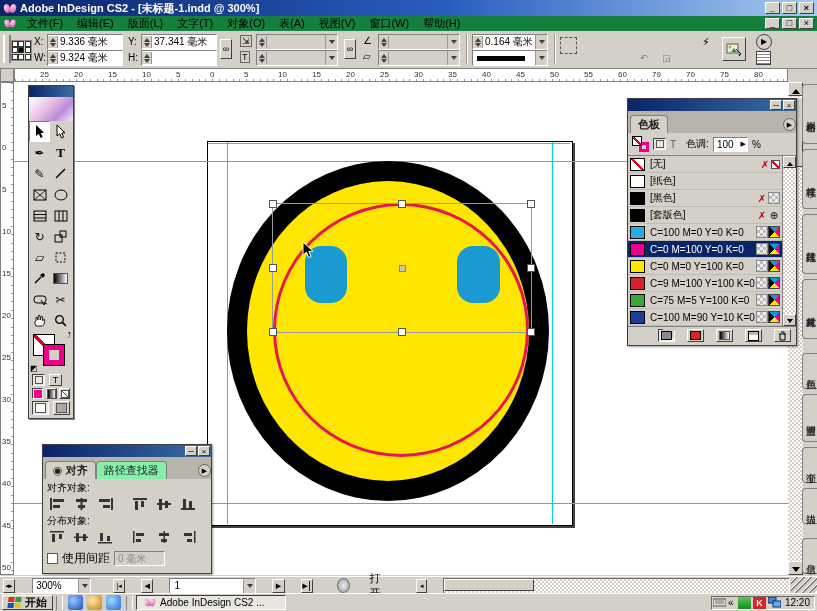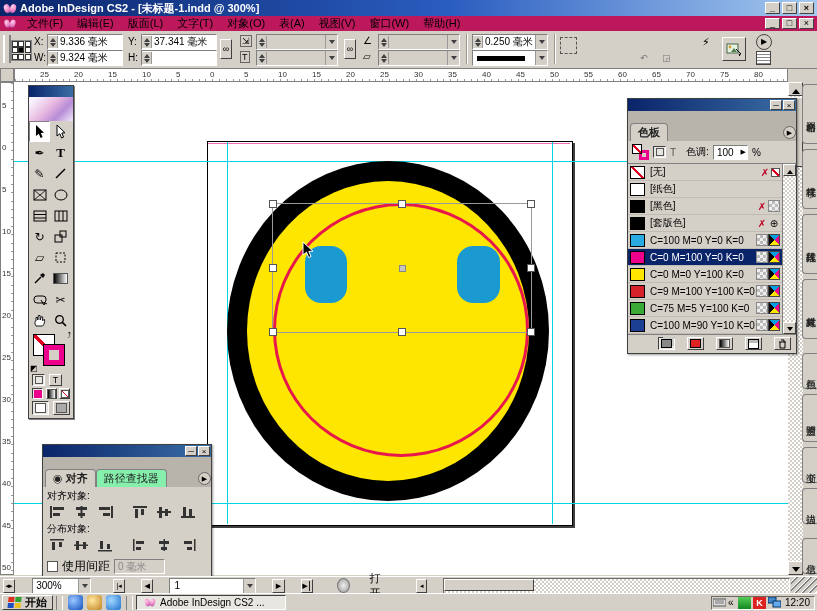--- a/index.html
+++ b/index.html
@@ -14,21 +14,21 @@
   
   .titlebar{left:0;top:0;width:817px;height:16px;display:flex;align-items:center;
     background:linear-gradient(90deg,#0a246a,#2a5dc0 55%,#a6caf0);color:#fff;font-weight:bold;font-size:11px;}
   .tbtn{width:15px;height:12px;font-size:9px;line-height:9px;margin-left:2px;color:#000;}
   .bfly{width:12px;height:11px;position:relative;margin:0 4px;}
   .bfly:before,.bfly:after{content:"";position:absolute;top:1px;width:6px;height:9px;border-radius:60% 60% 50% 50%;
     background:radial-gradient(circle at 30% 30%,#ffd0ec,#e87cc0 60%,#8c4da0);}
   .bfly:before{left:0;transform:rotate(-18deg);}
   .bfly:after{right:0;transform:rotate(18deg);}
   
-  .menubar{left:0;top:16px;width:817px;height:15px;display:flex;align-items:center;background:#be185d;border-bottom:1px solid #aca899;}
+  .menubar{left:0;top:16px;width:817px;height:15px;display:flex;align-items:center;background:#15803d;border-bottom:1px solid #aca899;}
   .menu-item{padding:1px 7px;font-size:11px;}
   
   .ctrl{left:0;top:31px;width:817px;height:37px;background:#d4d0c8;border-bottom:1px solid #808080;}
   .lab{position:absolute;font-size:10px;}
   .spin{width:9px;height:12px;display:flex;flex-direction:column;align-items:center;justify-content:center;background:#d4d0c8;border-right:1px solid #999;}
   .spin b{width:0;height:0;border:3px solid transparent;}
   .spin b.u{border-bottom:4px solid #404040;margin-bottom:1px;}
   .spin b.d{border-top:4px solid #404040;}
   .drop{width:11px;height:100%;margin-left:auto;display:flex;align-items:center;justify-content:center;background:#d4d0c8;border-left:1px solid #999;}
   .drop i{width:0;height:0;border:3px solid transparent;border-top:4px solid #404040;margin-top:3px;}
@@ -61,21 +61,21 @@
     linear-gradient(45deg,transparent 44%,#e00020 44%,#e00020 56%,transparent 56%),#fff;border:1px solid #000;}
   .strokesq{position:absolute;left:15px;top:14px;width:20px;height:20px;border:5px solid #ec008c;background:#d4d0c8;box-shadow:0 0 0 1px #000;box-sizing:border-box;}
   .mini{position:absolute;font-size:8px;}
   .trio{display:flex;justify-content:space-between;padding:1px 3px;}
   .trio .btn{width:11px;height:11px;}
   .noneSw{width:9px;height:9px;background:linear-gradient(45deg,transparent 42%,#e00020 42%,#e00020 58%,transparent 58%),#fff;border:1px solid #555;box-sizing:border-box;}
   
   .panel{background:#d4d0c8;border:1px solid #404040;box-shadow:1px 1px 2px rgba(0,0,0,.4);}
   .p-title{height:12px;background:linear-gradient(90deg,#0a246a,#3a6ea5);display:flex;justify-content:flex-end;align-items:center;padding-right:1px;}
   .p-btn{width:12px;height:10px;margin-left:1px;font-size:8px;line-height:7px;}
-  .tabs{display:flex;align-items:flex-end;height:30px;background:#b8b4ac;padding-left:2px;}
+  .tabs{display:flex;align-items:flex-end;height:22px;background:#b8b4ac;padding-left:2px;}
   .tab{padding:1px 7px 1px;font-size:11px;border:1px solid #808080;border-bottom:none;border-radius:4px 4px 0 0;background:#86efac;color:#222;}
   .tab.active{background:#d4d0c8;font-weight:bold;}
   .pm-btn{margin-left:auto;margin-bottom:2px;width:11px;height:11px;border-radius:50%;border:1px solid #666;background:#d4d0c8;font-size:7px;display:flex;align-items:center;justify-content:center;}
   
   .sw-row{display:flex;align-items:center;height:16px;padding:0 2px;border-bottom:1px solid #c0bcb4;background:#d4d0c8;}
   .sw-row.selected{background:#0a246a;color:#fff;}
   .sw-chip{width:13px;height:11px;border:1px solid #000;margin-right:5px;flex:none;}
   .sw-name{font-size:10px;white-space:nowrap;flex:1;}
   .cmyk{width:10px;height:10px;flex:none;
     background:conic-gradient(from 45deg,#ec008c 0 25%,#ffe600 0 50%,#000 0 75%,#00a0e0 0 100%);border:1px solid #444;}
@@ -234,21 +234,21 @@
         </span>
       </div>
 
     <div class="vsep" style="left:466px;top:3px;height:30px;"></div>
 
     <div class="abs fld" style="left:472px;top:3px;width:74px;height:14px;">
         <span class="spin">
           <b class="u"></b>
           <b class="d"></b>
         </span>
-        <span style="padding-left:2px;">0.250 毫米</span>
+        <span style="padding-left:2px;">0.164 毫米</span>
         <span class="drop">
           <i></i>
         </span>
       </div>
     <div class="abs fld" style="left:472px;top:19px;width:74px;height:14px;">
         <span style="display:block;width:48px;height:5px;background:#000;margin-left:4px;"></span>
         <span class="drop">
           <i></i>
         </span>
       </div>
@@ -284,21 +284,21 @@
       <span class="rnum" style="left: 297px; top: 1px;">15</span>
       <span class="rnum" style="left: 331px; top: 1px;">20</span>
       <span class="rnum" style="left: 365px; top: 1px;">25</span>
       <span class="rnum" style="left: 399px; top: 1px;">30</span>
       <span class="rnum" style="left: 433px; top: 1px;">35</span>
       <span class="rnum" style="left: 467px; top: 1px;">40</span>
       <span class="rnum" style="left: 501px; top: 1px;">45</span>
       <span class="rnum" style="left: 535px; top: 1px;">50</span>
       <span class="rnum" style="left: 569px; top: 1px;">55</span>
       <span class="rnum" style="left: 603px; top: 1px;">60</span>
-      <span class="rnum" style="left: 637px; top: 1px;">65</span>
+      <span class="rnum" style="left: 637px; top: 1px;">79</span>
       <span class="rnum" style="left: 671px; top: 1px;">70</span>
       <span class="rnum" style="left: 705px; top: 1px;">75</span>
       <span class="rnum" style="left: 739px; top: 1px;">80</span>
     </div>
   <div class="abs vruler" id="vruler">
       <span class="rnum" style="top: 18px; left: 1px;">5</span>
       <span class="rnum" style="top: 60px; left: 1px;">0</span>
       <span class="rnum" style="top: 102px; left: 1px;">5</span>
       <span class="rnum" style="top: 144px; left: 1px;">10</span>
       <span class="rnum" style="top: 186px; left: 1px;">15</span>

